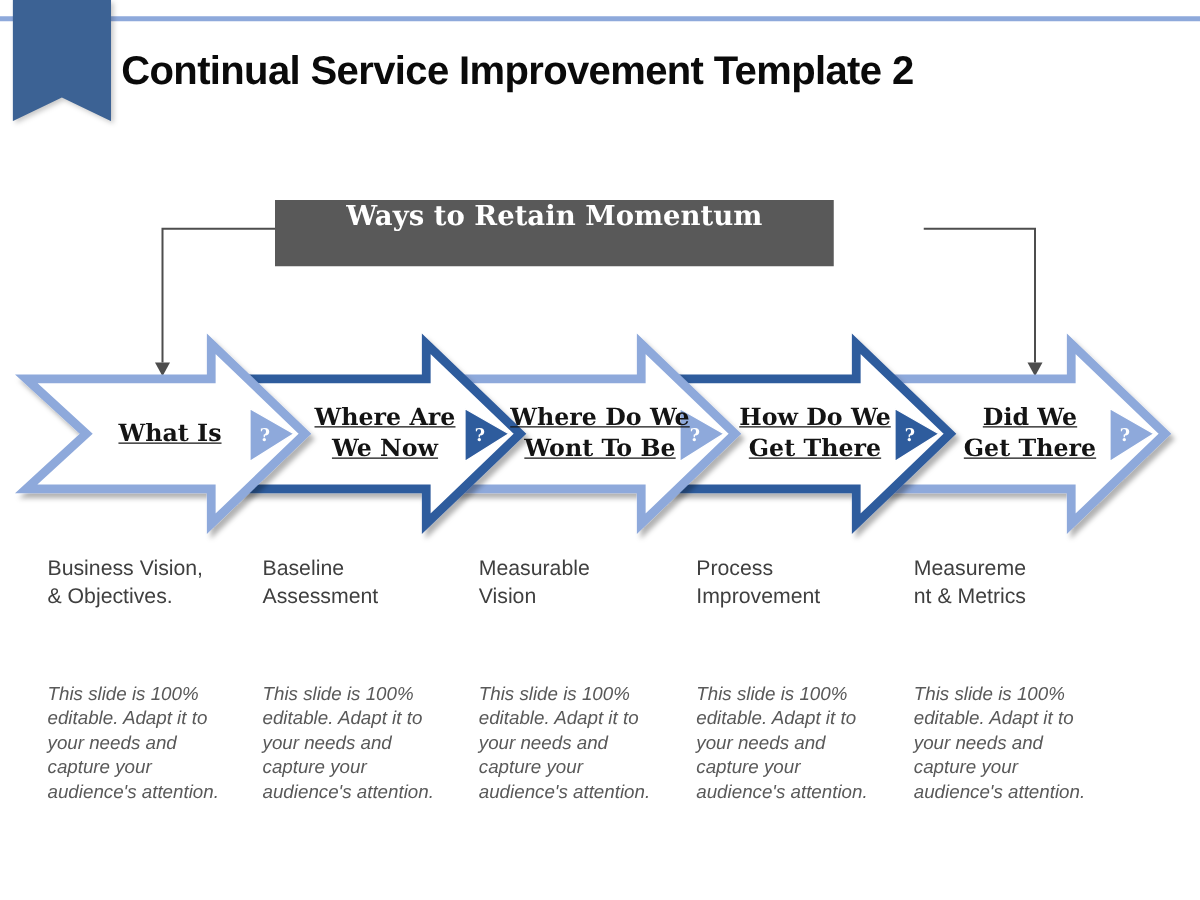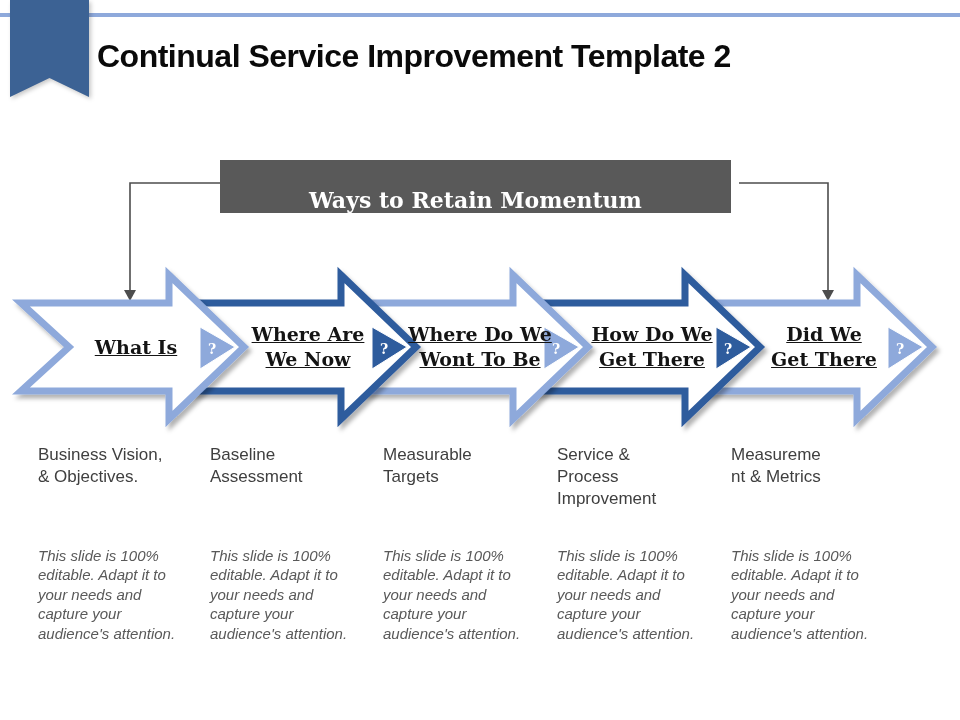--- a/index.html
+++ b/index.html
@@ -16,23 +16,23 @@
     background:var(--ribbon,#3C6294);
     clip-path:polygon(0 0,100% 0,100% 97%,50% 78%,0 97%);
   }
   .ribbon-wrap{position:absolute;left:5px;top:0;width:79px;height:100px;
     filter:drop-shadow(2px 2px 2px rgba(0,0,0,0.22));}
   .title{
     position:absolute;left:97px;top:38px;margin:0;white-space:nowrap;
     font-size:32px;font-weight:700;color:var(--title-text,#0a0a0a);letter-spacing:-0.5px;
   }
   .banner{
-    position:absolute;left:220px;top:160px;width:511px;height:53px;
+    position:absolute;left:220px;top:160px;width:447px;height:53px;
     background:var(--banner-bg,#595959);
-    display:flex;align-items:flex-end;justify-content:center;
+    display:flex;align-items:flex-start;justify-content:center;
   }
   .banner span{
     font-family:"DejaVu Serif",serif;font-weight:700;font-size:22px;
     color:var(--banner-text,#ffffff);
   }
   .diagram{position:absolute;left:0;top:0;width:960px;height:720px;}
   .connector{stroke:var(--connector,#4d4d4d);stroke-width:1.6;fill:none;}
   .connector-head{fill:var(--connector,#4d4d4d);stroke:none;}
   .arrow-grp{filter:url(#ds);}
   .arrow-shape{fill:#ffffff;stroke-width:7;stroke-linejoin:miter;}
@@ -150,25 +150,24 @@
     <div>Business Vision,</div>
     <div>&amp; Objectives.</div>
   </div>
   <div class="col-heading c2">
     <div>Baseline</div>
     <div>Assessment</div>
     <div></div>
   </div>
   <div class="col-heading c3">
     <div>Measurable</div>
-    <div>Targets</div>
+    <div>Vision</div>
     <div></div>
   </div>
   <div class="col-heading c4">
-    <div>Service &amp;</div>
     <div>Process</div>
     <div>Improvement</div>
   </div>
   <div class="col-heading c5">
     <div>Measureme</div>
     <div>nt &amp; Metrics</div>
     <div></div>
   </div>
 
   <p class="col-body c1">This slide is 100% editable. Adapt it to your needs and capture your audience's attention.</p>

